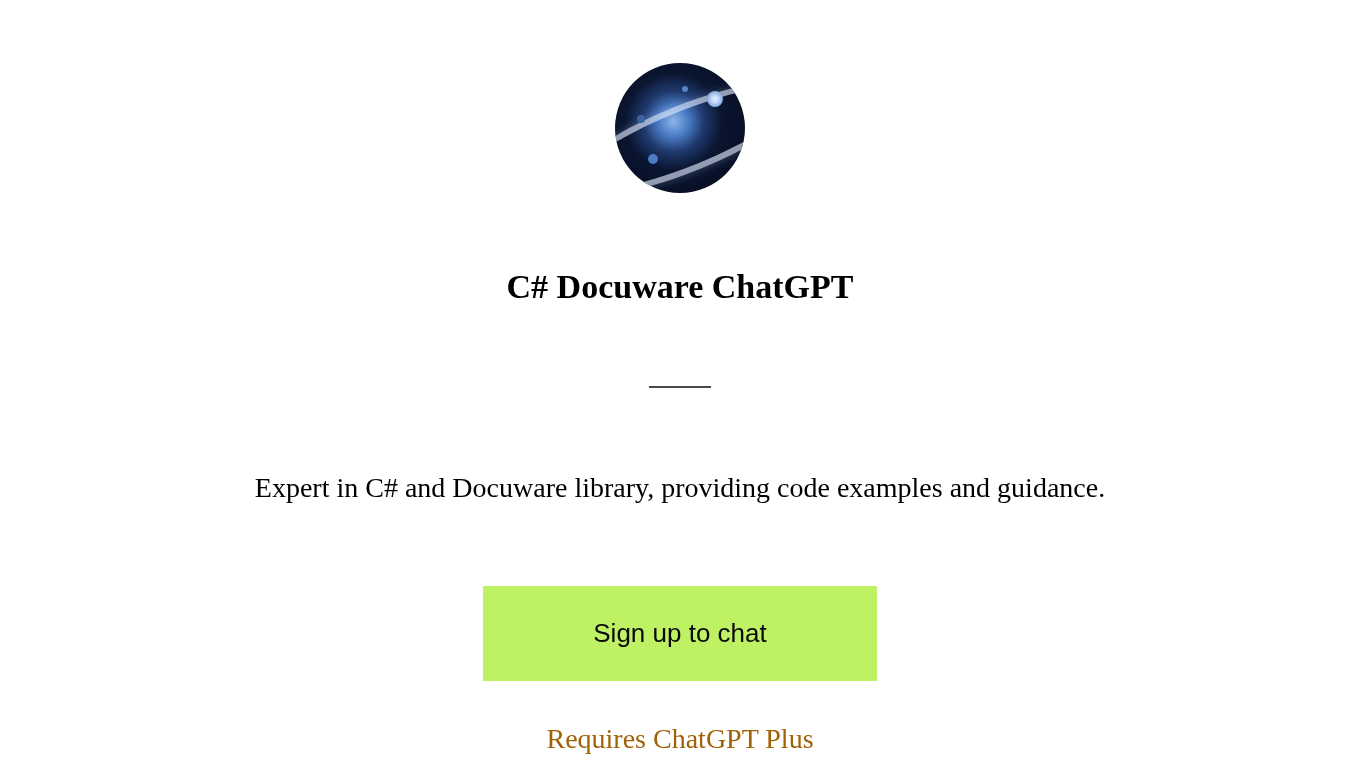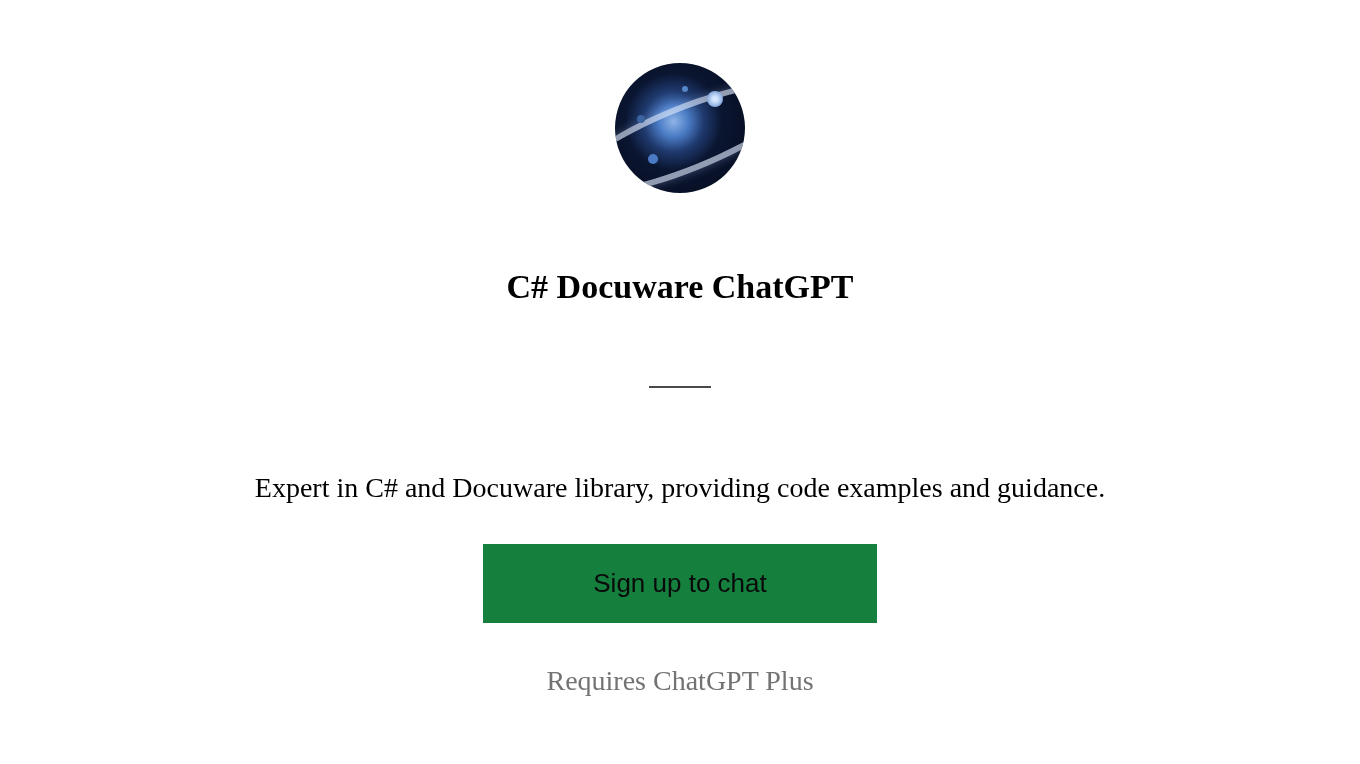--- a/index.html
+++ b/index.html
@@ -64,36 +64,36 @@
     .separator {
       width: 62px;
       height: 2px;
       background: #4a4a4a;
       margin-bottom: 82px;
     }
     .description {
       font-size: 28px;
       color: #000000;
       text-align: center;
-      margin-bottom: 38px;
+      margin-bottom: 80px;
       line-height: 1.3;
     }
     .signup-button {
-      background: #15803d;
+      background: #bef264;
       color: #0a0a0a;
       border: none;
       font-size: 26px;
       font-family: -apple-system, BlinkMacSystemFont, 'Segoe UI', Arial, sans-serif;
-      padding: 24px 110px;
+      padding: 32px 110px;
       cursor: pointer;
       margin-bottom: 42px;
     }
     .requires-text {
       font-size: 28px;
-      color: #737373;
+      color: #a16207;
     }
   </style>
 </head>
 <body>
 
 <div class="avatar"></div>
 
 <h1 class="page-title">C# Docuware ChatGPT</h1>
 
 <div class="separator"></div>

